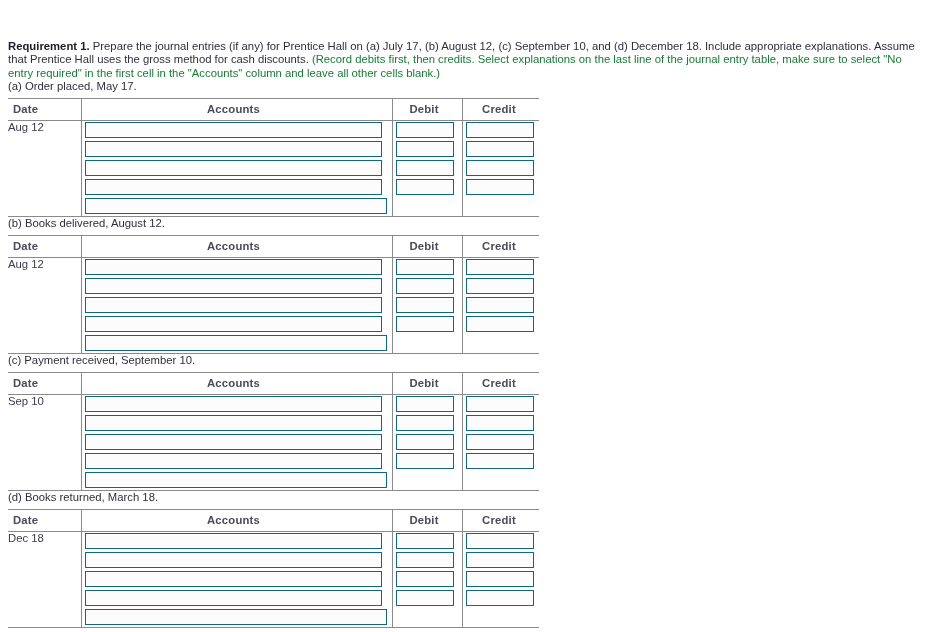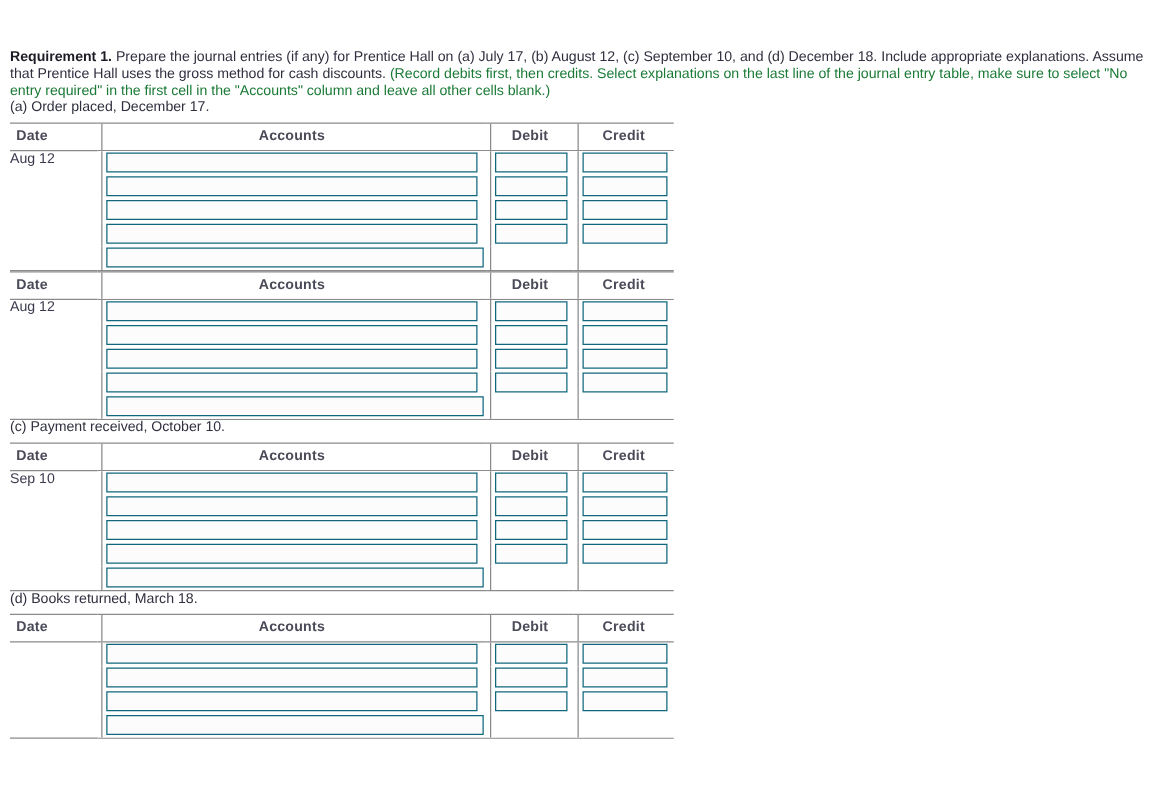--- a/index.html
+++ b/index.html
@@ -136,21 +136,21 @@
 <body>
 
 <div id="page">
 
   <div class="req-block">
     <span class="req-label">Requirement 1.</span><span class="req-main"> Prepare the journal entries (if any) for Prentice Hall on (a) July 17, (b) August 12, (c) September 10, and (d) December 18. Include appropriate explanations. Assume that Prentice Hall uses the gross method for cash discounts. </span><span class="req-hint">(Record debits first, then credits. Select explanations on the last line of the journal entry table, make sure to select "No entry required" in the first cell in the "Accounts" column and leave all other cells blank.)</span>
   </div>
 
   <div id="parts-host">
   <div class="part">
-    <div class="part-caption">(a) Order placed, December 17.</div>
+    <div class="part-caption">(a) Order placed, May 17.</div>
     <table class="je-table">
       <colgroup>
         <col class="c-date">
             <col class="c-acct">
             <col class="c-debit">
             <col class="c-credit">
       </colgroup>
       <thead>
         <tr>
           <th class="h-date">Date</th>
@@ -218,20 +218,21 @@
               </td>
               <td class="cell-credit">
                 <div class="blank-cell"></div>
               </td>
             </tr>
           </tbody>
     </table>
   </div>
 
   <div class="part">
+    <div class="part-caption">(b) Books delivered, August 12.</div>
     <table class="je-table">
       <colgroup>
         <col class="c-date">
             <col class="c-acct">
             <col class="c-debit">
             <col class="c-credit">
       </colgroup>
       <thead>
         <tr>
           <th class="h-date">Date</th>
@@ -299,21 +300,21 @@
               </td>
               <td class="cell-credit">
                 <div class="blank-cell"></div>
               </td>
             </tr>
           </tbody>
     </table>
   </div>
 
   <div class="part">
-    <div class="part-caption">(c) Payment received, October 10.</div>
+    <div class="part-caption">(c) Payment received, September 10.</div>
     <table class="je-table">
       <colgroup>
         <col class="c-date">
             <col class="c-acct">
             <col class="c-debit">
             <col class="c-credit">
       </colgroup>
       <thead>
         <tr>
           <th class="h-date">Date</th>
@@ -399,20 +400,32 @@
       <thead>
         <tr>
           <th class="h-date">Date</th>
           <th class="h-acct">Accounts</th>
           <th class="h-debit">Debit</th>
           <th class="h-credit">Credit</th>
         </tr>
       </thead>
       <tbody>
             <tr>
+              <td class="date-cell">Dec 18</td>
+              <td class="cell-acct">
+                <input type="text" class="inp acct" value="" style="">
+              </td>
+              <td class="cell-debit">
+                <input type="text" class="inp amount" value="" style="">
+              </td>
+              <td class="cell-credit">
+                <input type="text" class="inp credit" value="" style="">
+              </td>
+            </tr>
+            <tr>
               <td class="date-cell"></td>
               <td class="cell-acct">
                 <input type="text" class="inp acct" value="" style="">
               </td>
               <td class="cell-debit">
                 <input type="text" class="inp amount" value="" style="">
               </td>
               <td class="cell-credit">
                 <input type="text" class="inp credit" value="" style="">
               </td>

